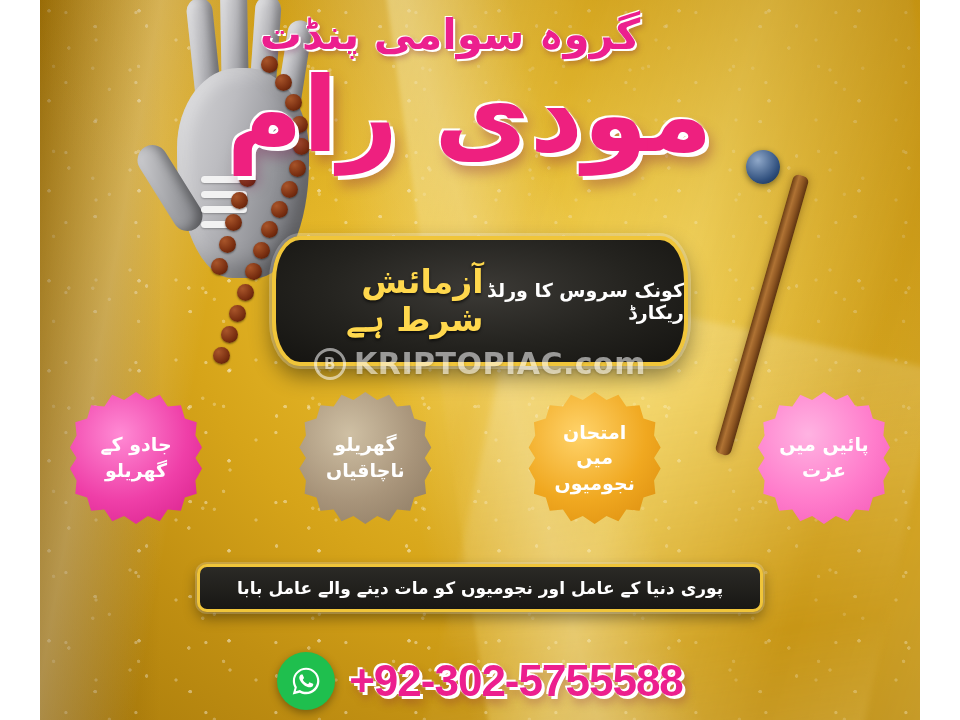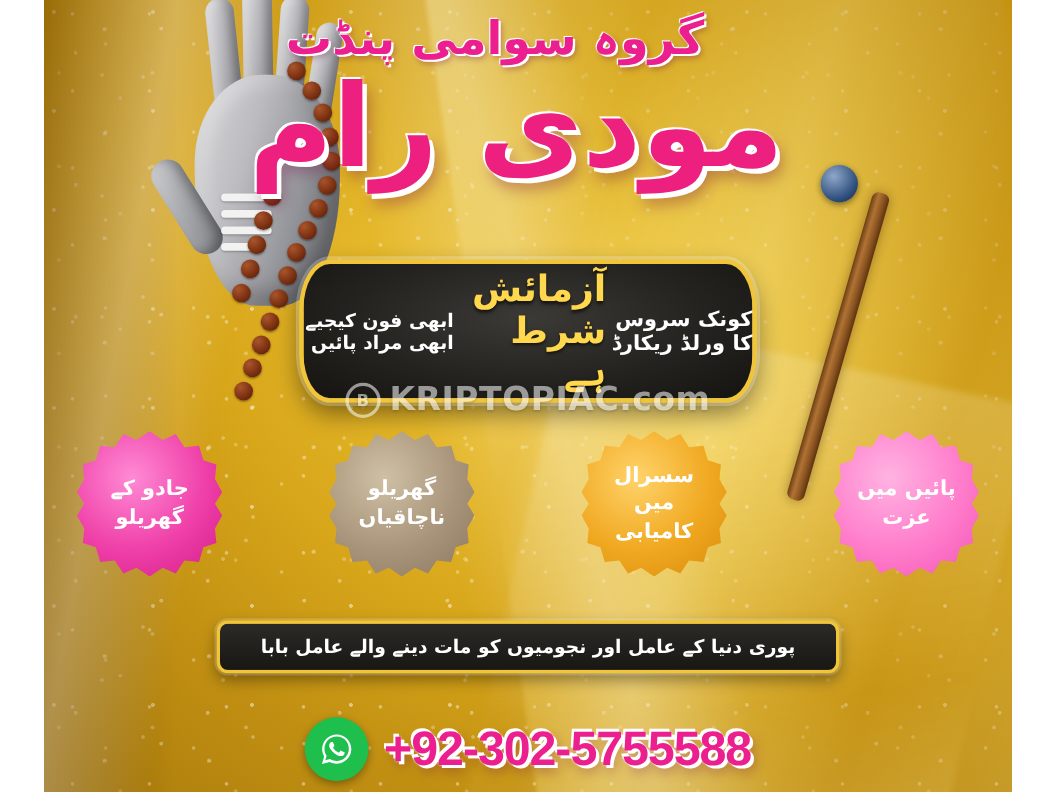--- a/index.html
+++ b/index.html
@@ -429,37 +429,36 @@
     <div class="staff-knob"></div>
 
     <div class="headline">
       <div class="kicker">گروہ سوامی پنڈت</div>
       <div class="brand">مودی رام</div>
     </div>
 
     <div class="plaque">
       <div class="plaque-line1">کونک سروس کا ورلڈ ریکارڈ</div>
       <div class="plaque-line2">آزمائش شرط ہے</div>
-      <div class="plaque-line3">ابھی فون کیجیے ابھی مراد پائیں</div>
     </div>
 
     <div class="watermark">
       <div class="wm-badge">B</div>
       <div>KRIPTOPIAC.com</div>
     </div>
 
     <div class="badges">
       <div class="badge badge-1">
         <span>جادو کے گھریلو</span>
       </div>
       <div class="badge badge-2">
         <span>گھریلو ناچاقیاں</span>
       </div>
       <div class="badge badge-3">
-        <span>سسرال میں کامیابی</span>
+        <span>امتحان میں نجومیوں</span>
       </div>
       <div class="badge badge-4">
         <span>پائیں میں عزت</span>
       </div>
     </div>
 
     <div class="tagline">پوری دنیا کے عامل اور نجومیوں کو مات دینے والے عامل بابا</div>
 
     <div class="phone">
       <div class="wa-icon">

